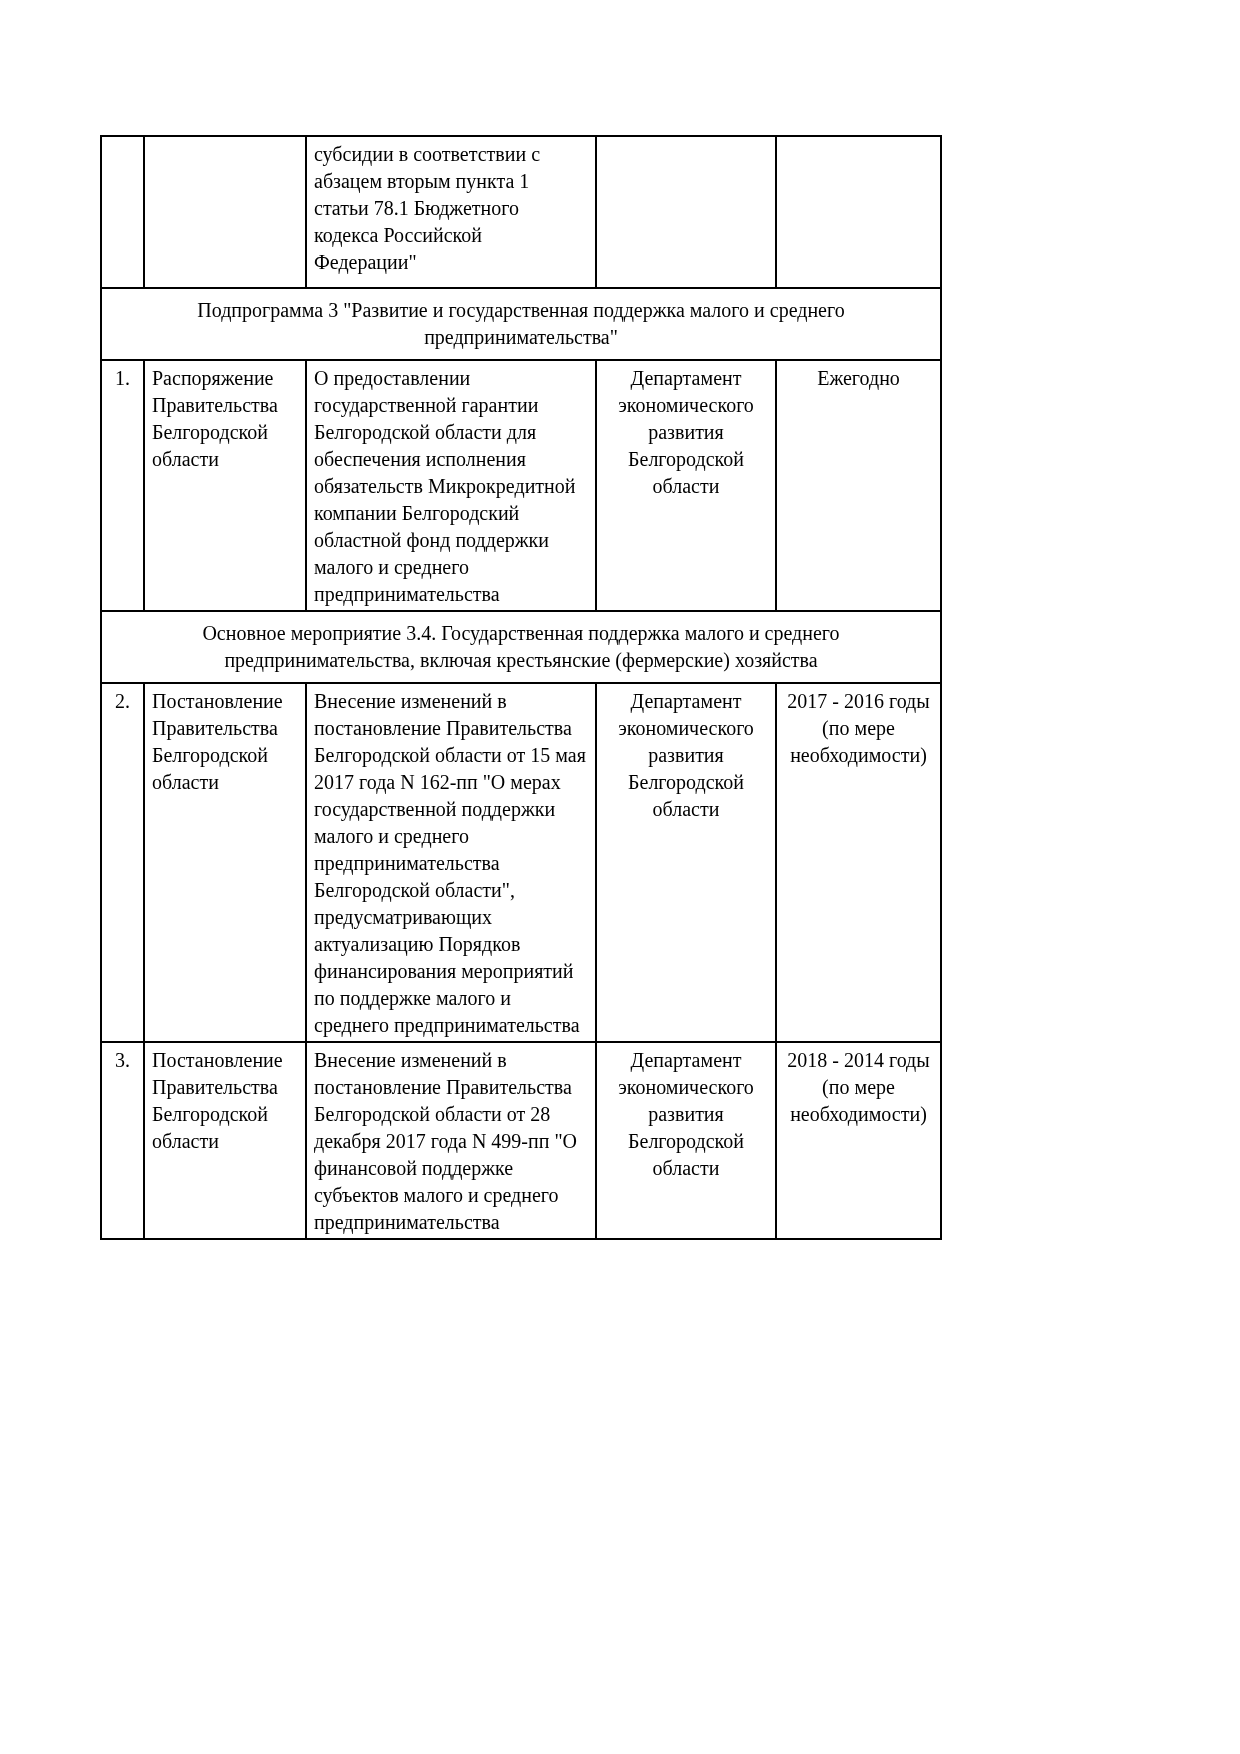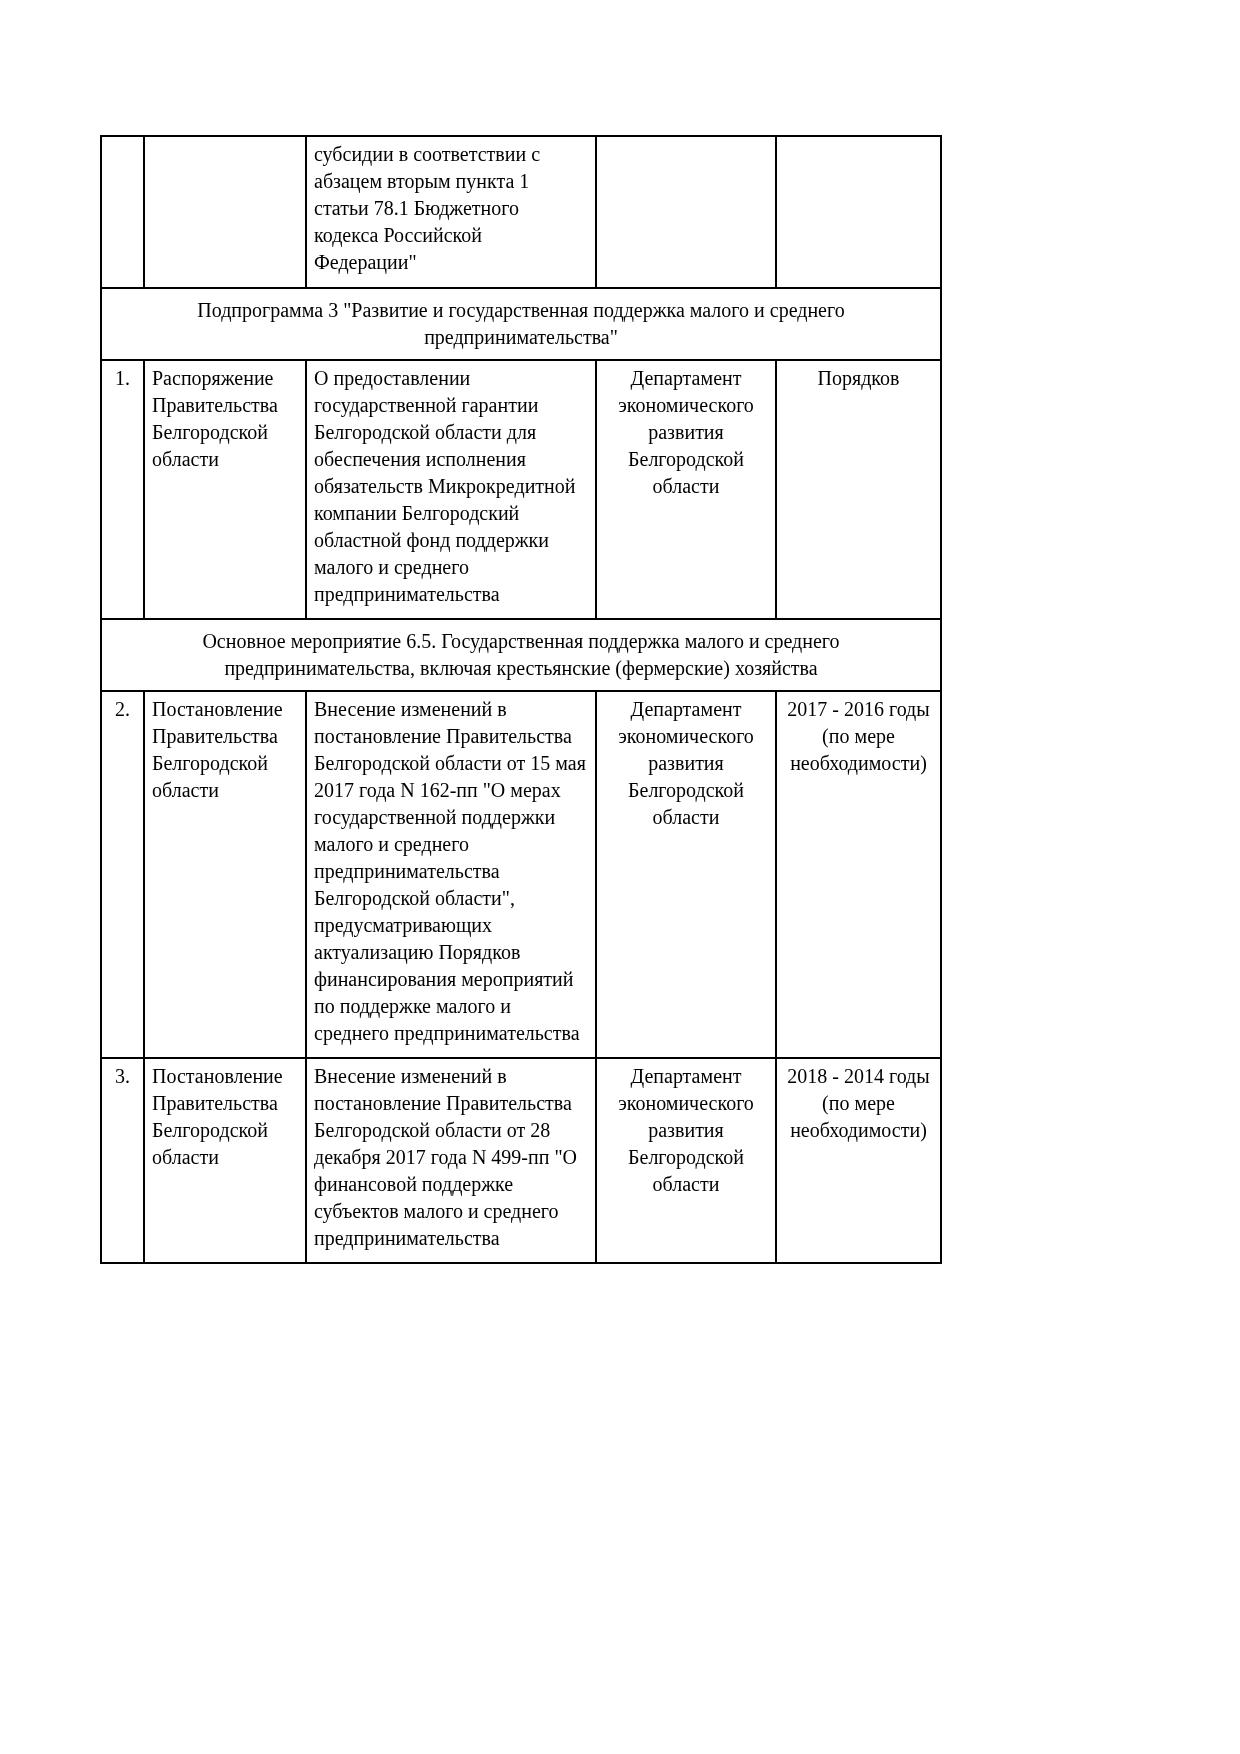--- a/index.html
+++ b/index.html
@@ -26,21 +26,21 @@
   table.doc-table col.c1 { width: 43px; }
   table.doc-table col.c2 { width: 162px; }
   table.doc-table col.c3 { width: 290px; }
   table.doc-table col.c4 { width: 180px; }
   table.doc-table col.c5 { width: 165px; }
   table.doc-table td {
     border: 2px solid #000000;
     font-size: 20px;
     line-height: 1.35;
     vertical-align: top;
-    padding: 4px 7px 10px 7px;
+    padding: 4px 7px 2px 7px;
     word-wrap: break-word;
   }
   td.center { text-align: center; }
   tr.span-row td {
     text-align: center;
     vertical-align: middle;
     padding: 8px 18px;
   }
   tr.row-continuation { height: 152px; }
   tr.span-row.two-line { height: 64px; }
@@ -70,25 +70,25 @@
       <tr class="span-row two-line">
         <td colspan="5">Подпрограмма 3 "Развитие и государственная поддержка малого и среднего предпринимательства"</td>
       </tr>
 
 
       <tr>
         <td class="center">1.</td>
         <td>Распоряжение Правительства Белгородской области</td>
         <td>О предоставлении государственной гарантии Белгородской области для обеспечения исполнения обязательств Микрокредитной компании Белгородский областной фонд поддержки малого и среднего предпринимательства</td>
         <td class="center">Департамент экономического развития Белгородской области</td>
-        <td class="center">Порядков</td>
+        <td class="center">Ежегодно</td>
       </tr>
 
       <tr class="span-row two-line">
-        <td colspan="5">Основное мероприятие 6.5. Государственная поддержка малого и среднего предпринимательства, включая крестьянские (фермерские) хозяйства</td>
+        <td colspan="5">Основное мероприятие 3.4. Государственная поддержка малого и среднего предпринимательства, включая крестьянские (фермерские) хозяйства</td>
       </tr>
 
       <tr>
         <td class="center">2.</td>
         <td>Постановление Правительства Белгородской области</td>
         <td>Внесение изменений в постановление Правительства Белгородской области от 15 мая 2017 года N 162-пп "О мерах государственной поддержки малого и среднего предпринимательства Белгородской области", предусматривающих актуализацию Порядков финансирования мероприятий по поддержке малого и среднего предпринимательства</td>
         <td class="center">Департамент экономического развития Белгородской области</td>
         <td class="center">2017 - 2016 годы (по мере необходимости)</td>
       </tr>
 

